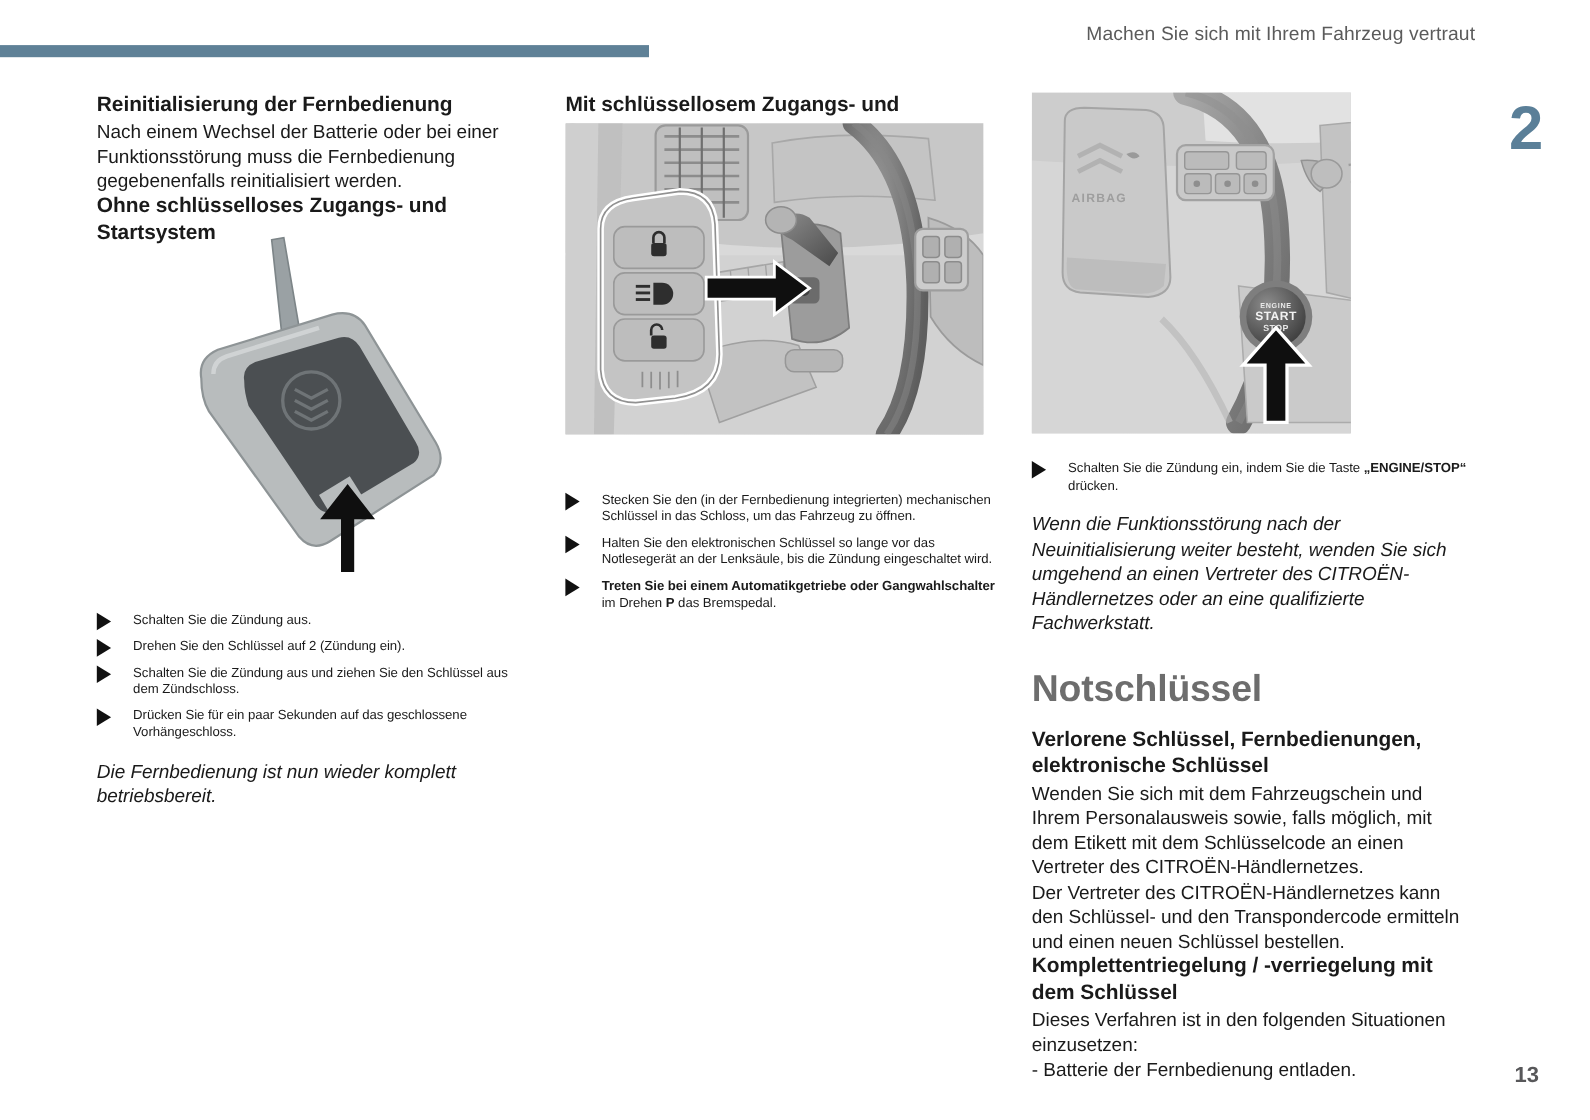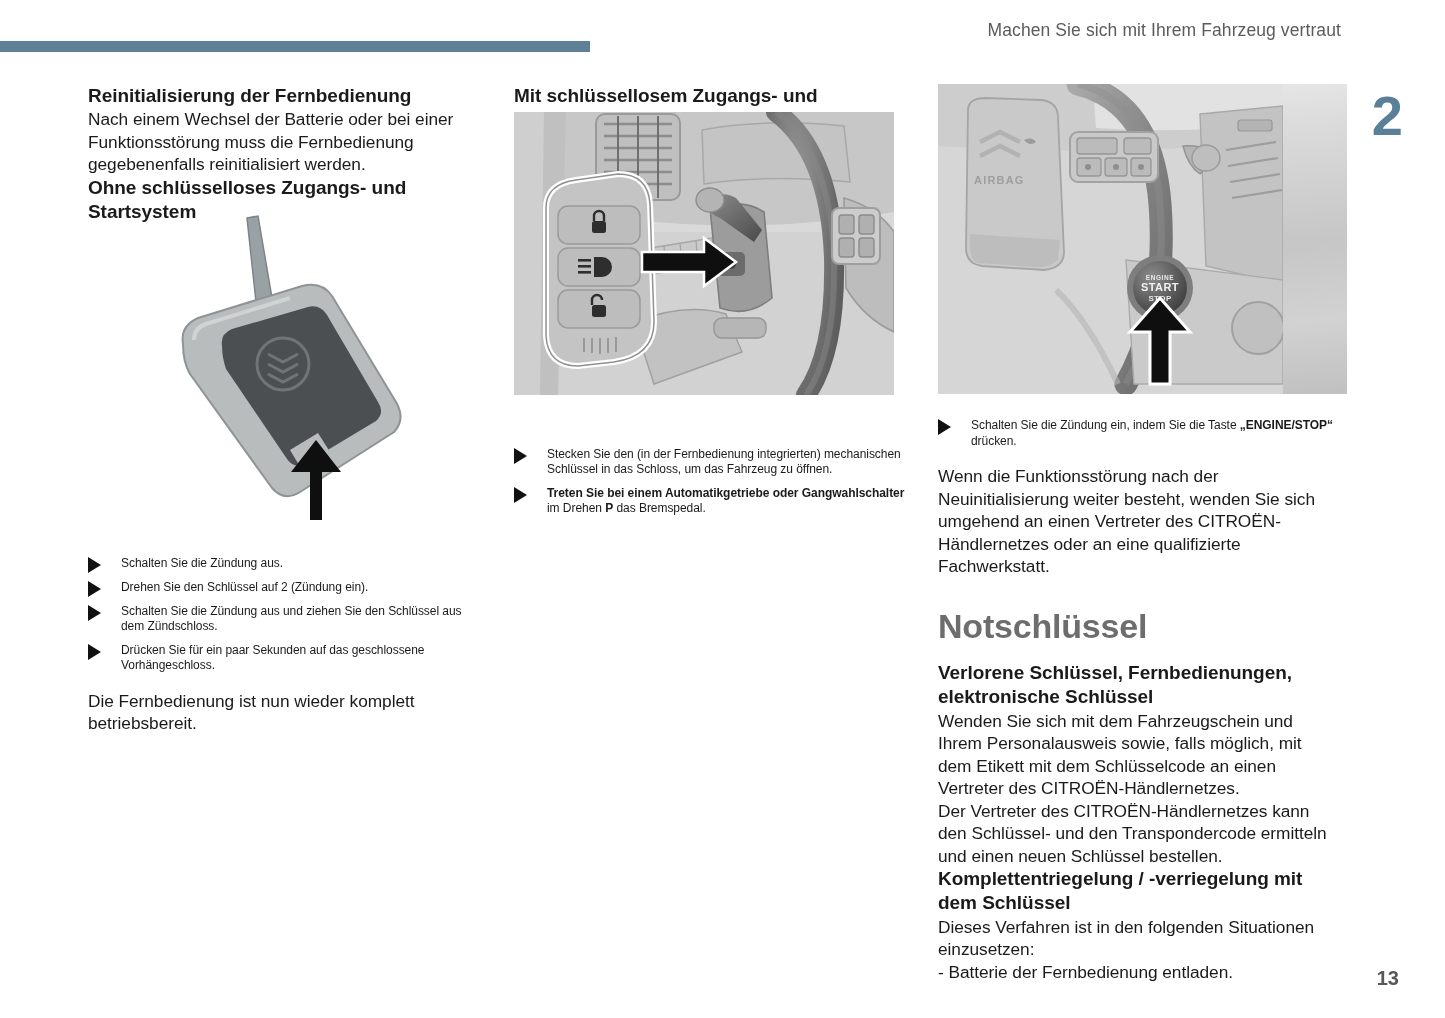--- a/index.html
+++ b/index.html
@@ -72,21 +72,21 @@
     line-height: 1.28;
     letter-spacing: -.05px;
   }
   .h-gap { margin-top: 18px; }
   p.body {
     font-size: 17.3px;
     margin: 0;
     line-height: 1.30;
     letter-spacing: -.05px;
   }
-  p.body.space { margin-top: 16px; }
+  p.body.space { margin-top: 16px; font-style: italic; }
 
   h2.section {
     font-size: 34px;
     font-weight: bold;
     color: #6d6d6d;
     margin: 30px 0 16px 0;
     line-height: 1.1;
     letter-spacing: -.2px;
   }
 
@@ -126,21 +126,21 @@
     width: 380px;
     height: 283px;
     background:
       linear-gradient(160deg,#f2f2f2 0%, #e0e0e0 22%, #c9c9c9 48%, #d6d6d6 70%, #bdbdbd 100%);
     overflow: hidden;
   }
   
   .fig-start {
     left: 938px;
     top: 84px;
-    width: 409px;
+    width: 290px;
     height: 310px;
     background:
       linear-gradient(175deg,#ededed 0%, #dcdcdc 20%, #c6c6c6 55%, #d2d2d2 78%, #c0c0c0 100%);
     overflow: hidden;
   }
   
   .fig-barrel {
     left: 150px;
     top: 214px;
     width: 290px;
@@ -199,20 +199,21 @@
     </svg>
   </div>
 
   <div class="col col-2">
     <h3 class="sub">Mit schlüssellosem Zugangs- und Startsystem</h3>
 
     <div style="height:300px"></div>
 
     <ul class="bullets">
       <li><span class="tri"></span><span>Stecken Sie den (in der Fernbedienung integrierten) mechanischen Schlüssel in das Schloss, um das Fahrzeug zu öffnen.</span></li>
+      <li><span class="tri"></span><span>Halten Sie den elektronischen Schlüssel so lange vor das Notlesegerät an der Lenksäule, bis die Zündung eingeschaltet wird.</span></li>
       <li>
         <span class="tri"></span><b class="strong">Treten Sie bei einem Automatikgetriebe oder Gangwahlschalter</b><span> im Drehen </span><b class="strong">P</b><span> das Bremspedal.</span>
       </li>
     </ul>
   </div>
 
   <div class="fig fig-dash">
     <svg width="380" height="283" viewBox="0 0 380 283">
       <defs>
         <linearGradient id="gMetal" x1="0" y1="0" x2="0" y2="1">

